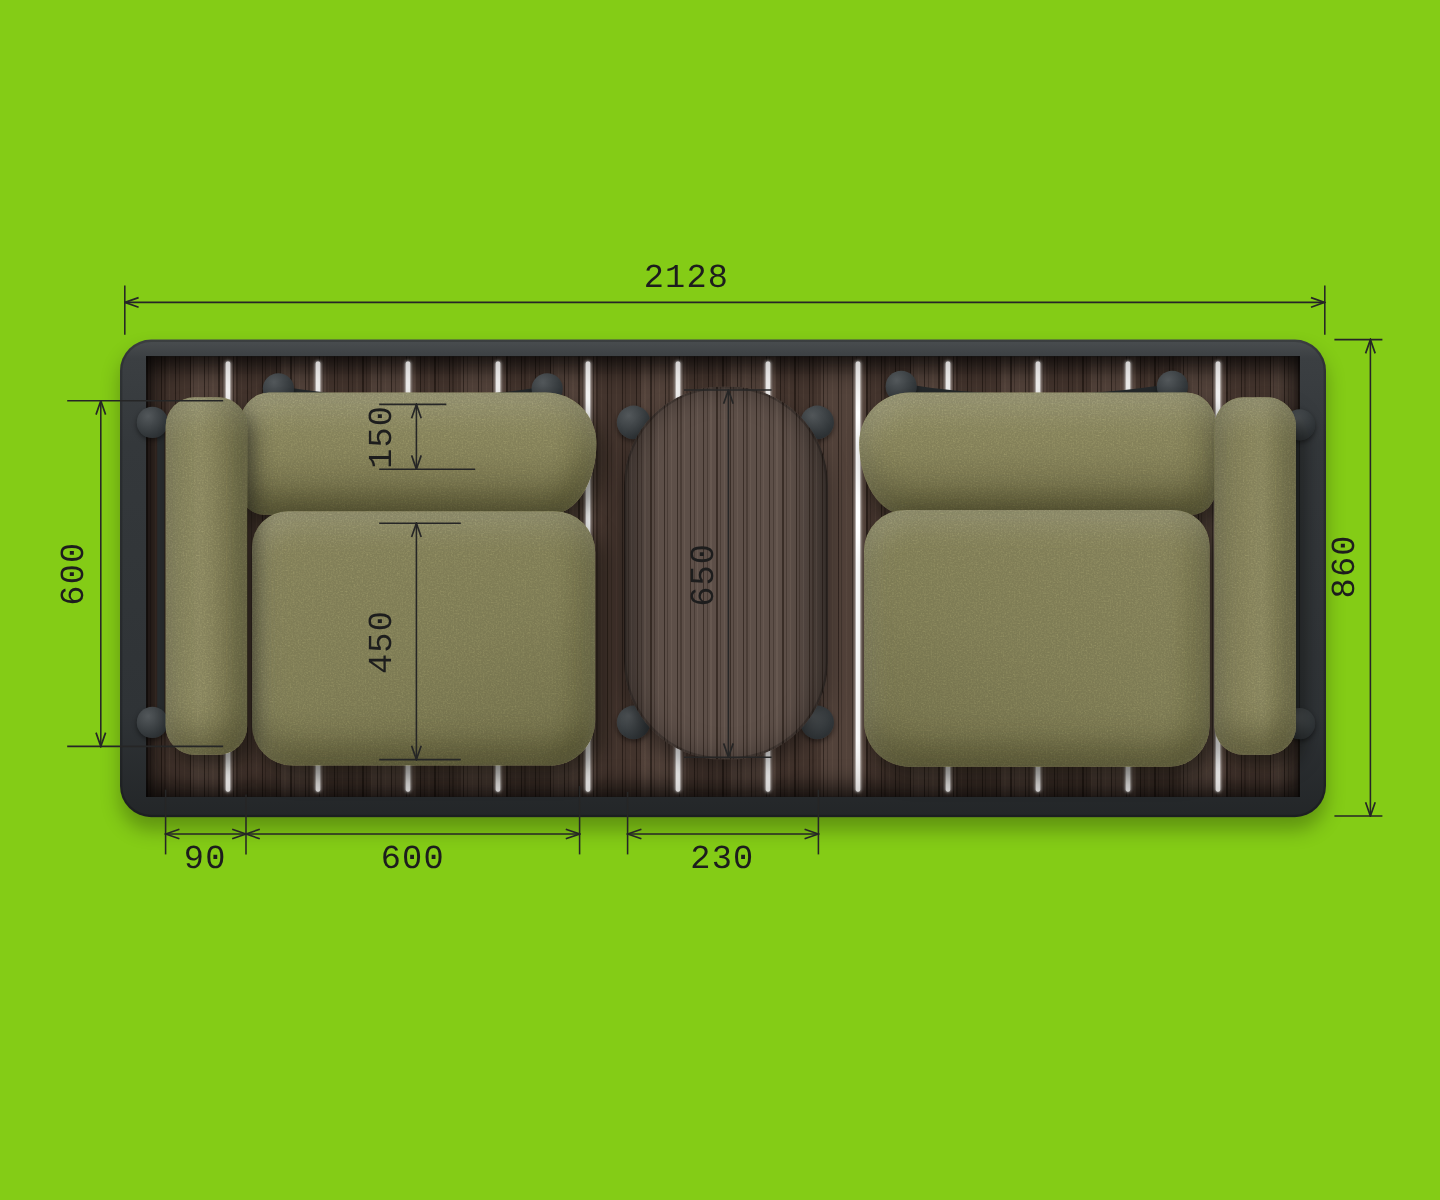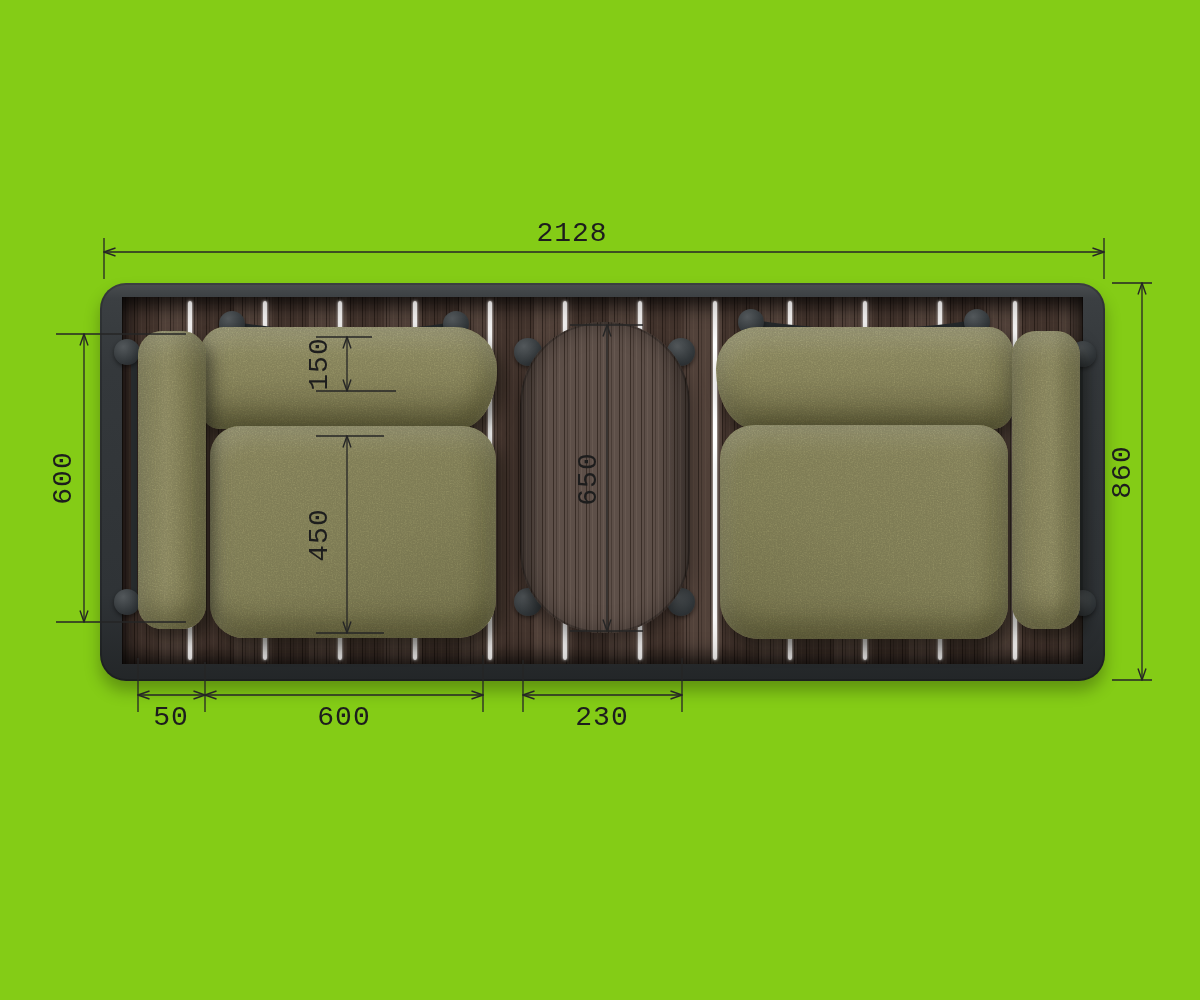--- a/index.html
+++ b/index.html
@@ -178,17 +178,17 @@
       <line x1="523" y1="695" x2="682" y2="695" marker-start="url(#arw)" marker-end="url(#arw)"></line>
     </g>
   </svg>
 
   <div class="dim-label" style="left:572px;top:233px">2128</div>
   <div class="dim-label rot" style="left:1122px;top:472px">860</div>
   <div class="dim-label rot" style="left:63px;top:478px">600</div>
   <div class="dim-label rot" style="left:319px;top:364px">150</div>
   <div class="dim-label rot" style="left:319px;top:535px">450</div>
   <div class="dim-label rot" style="left:588px;top:479px">650</div>
-  <div class="dim-label" style="left:171px;top:717px">50</div>
+  <div class="dim-label" style="left:171px;top:717px">90</div>
   <div class="dim-label" style="left:344px;top:717px">600</div>
   <div class="dim-label" style="left:602px;top:717px">230</div>
 
 </div>
 
 </body></html>

